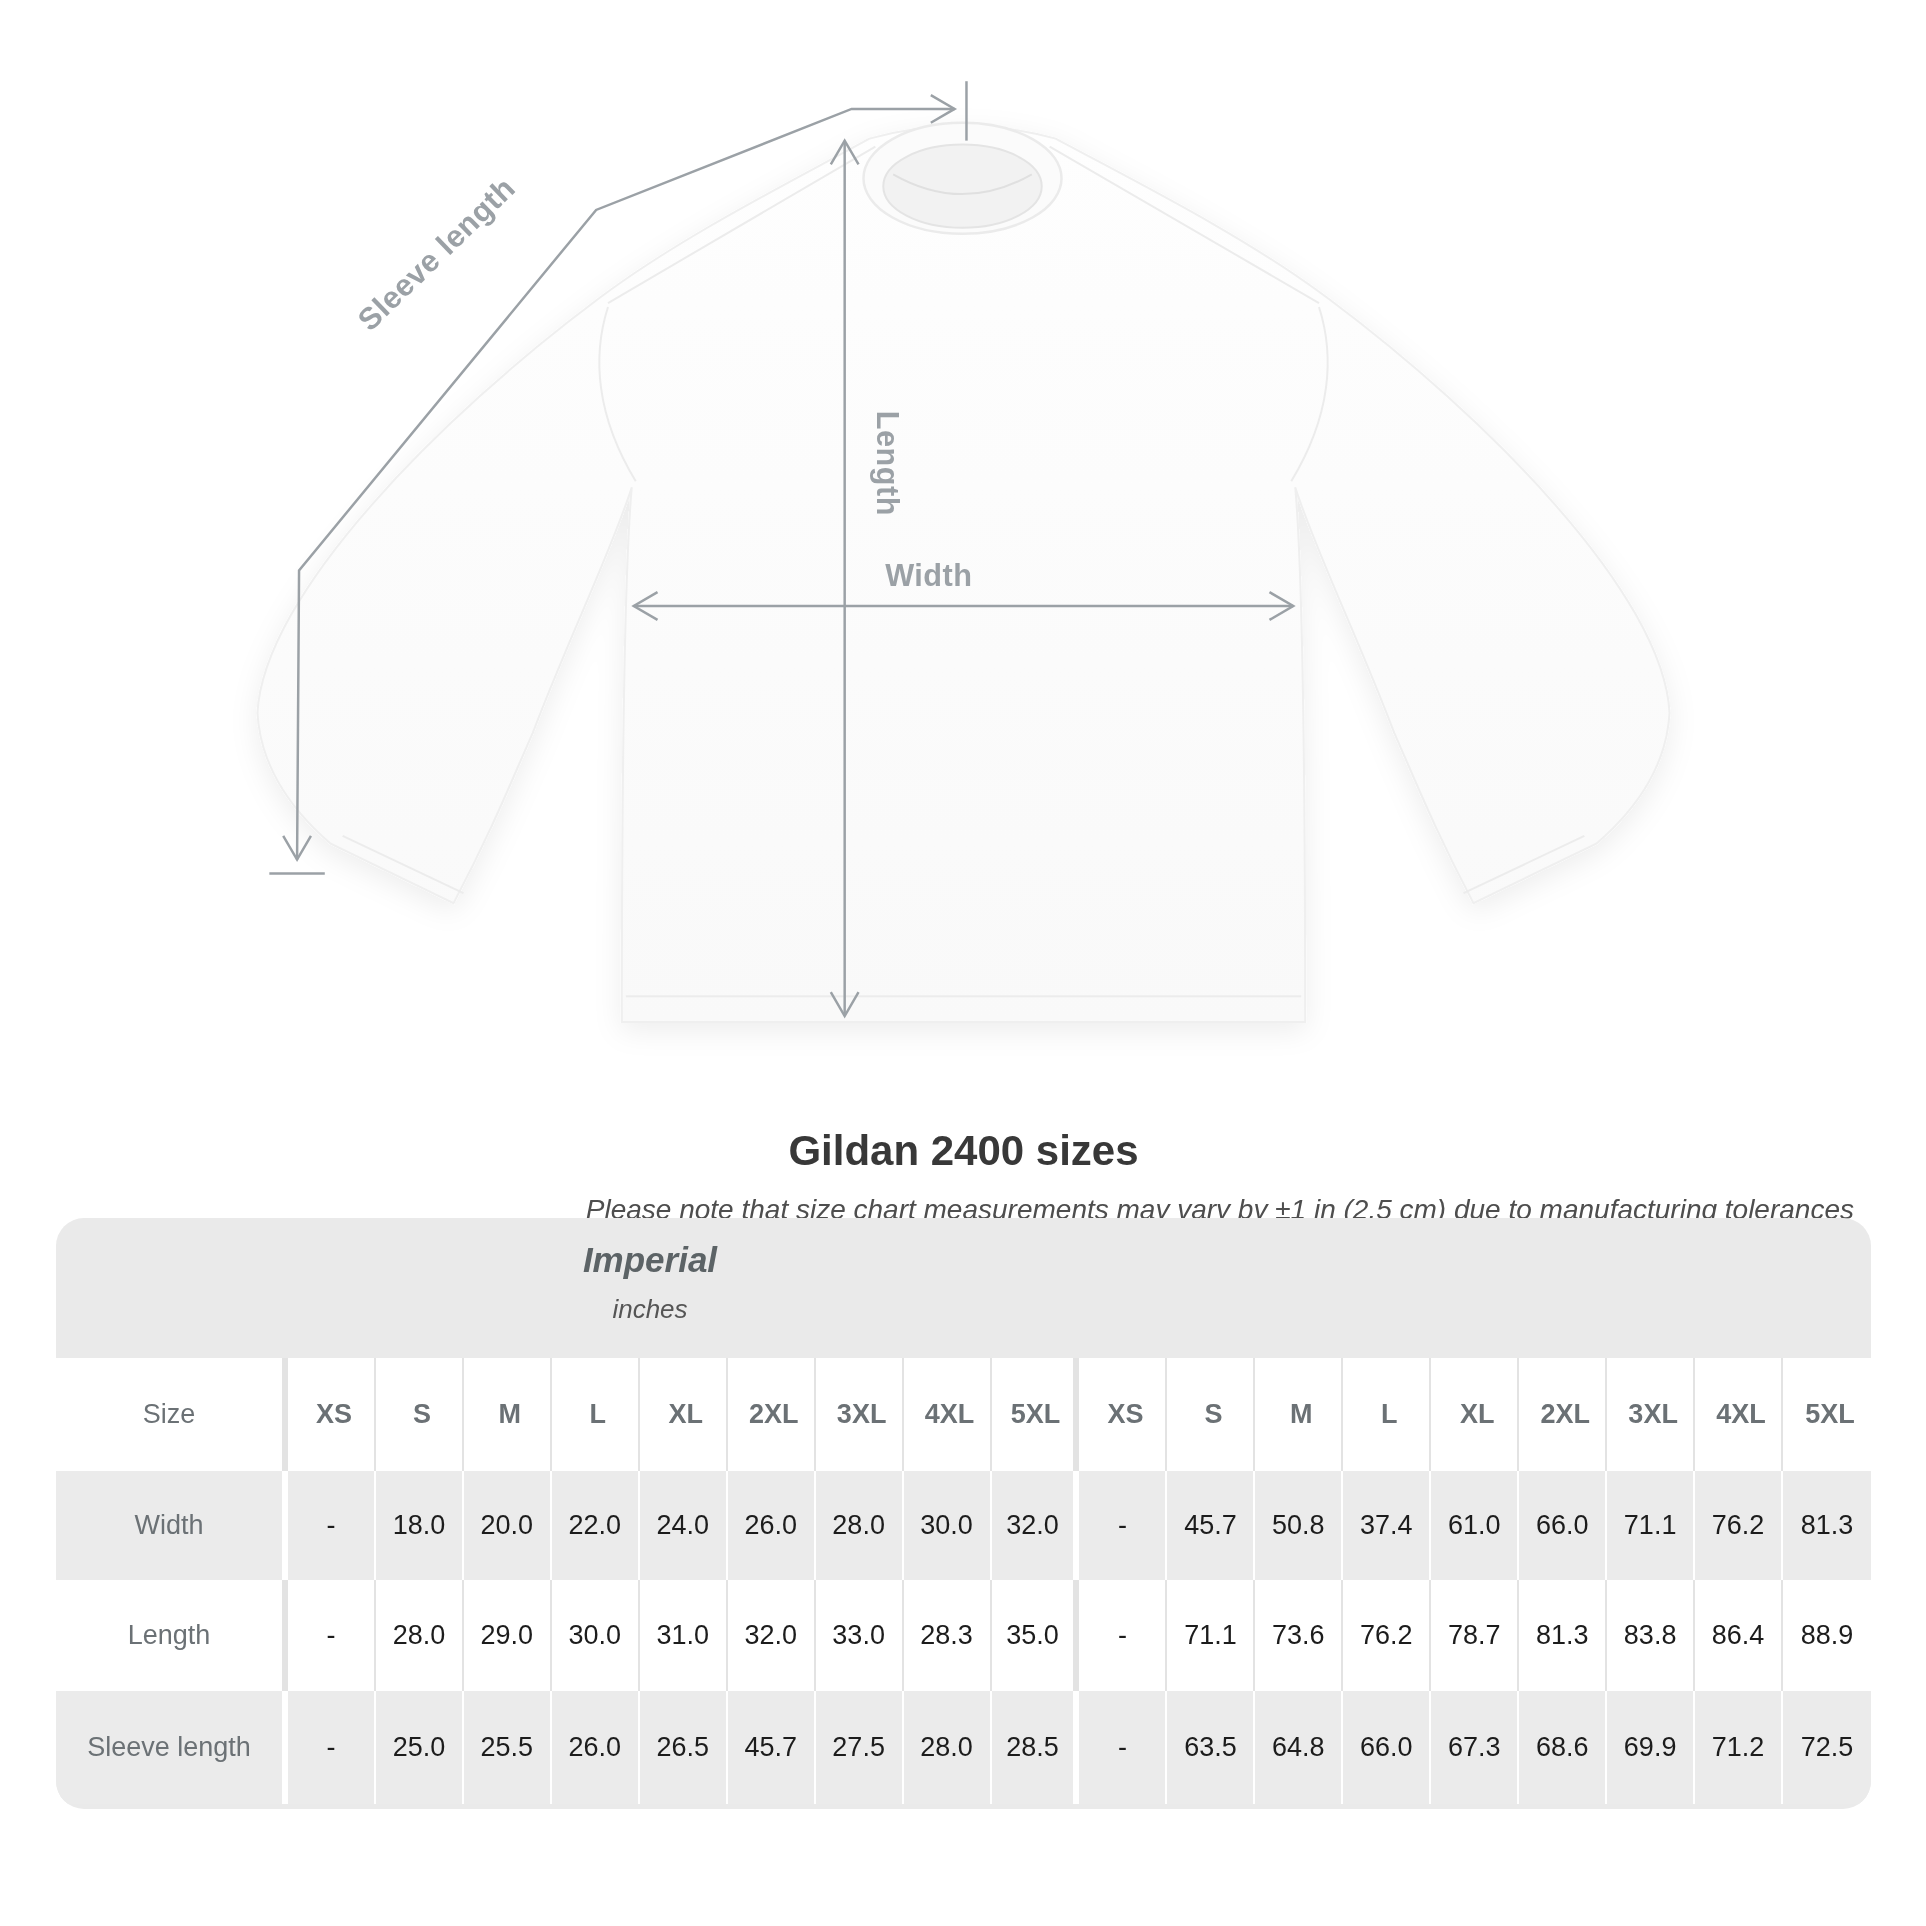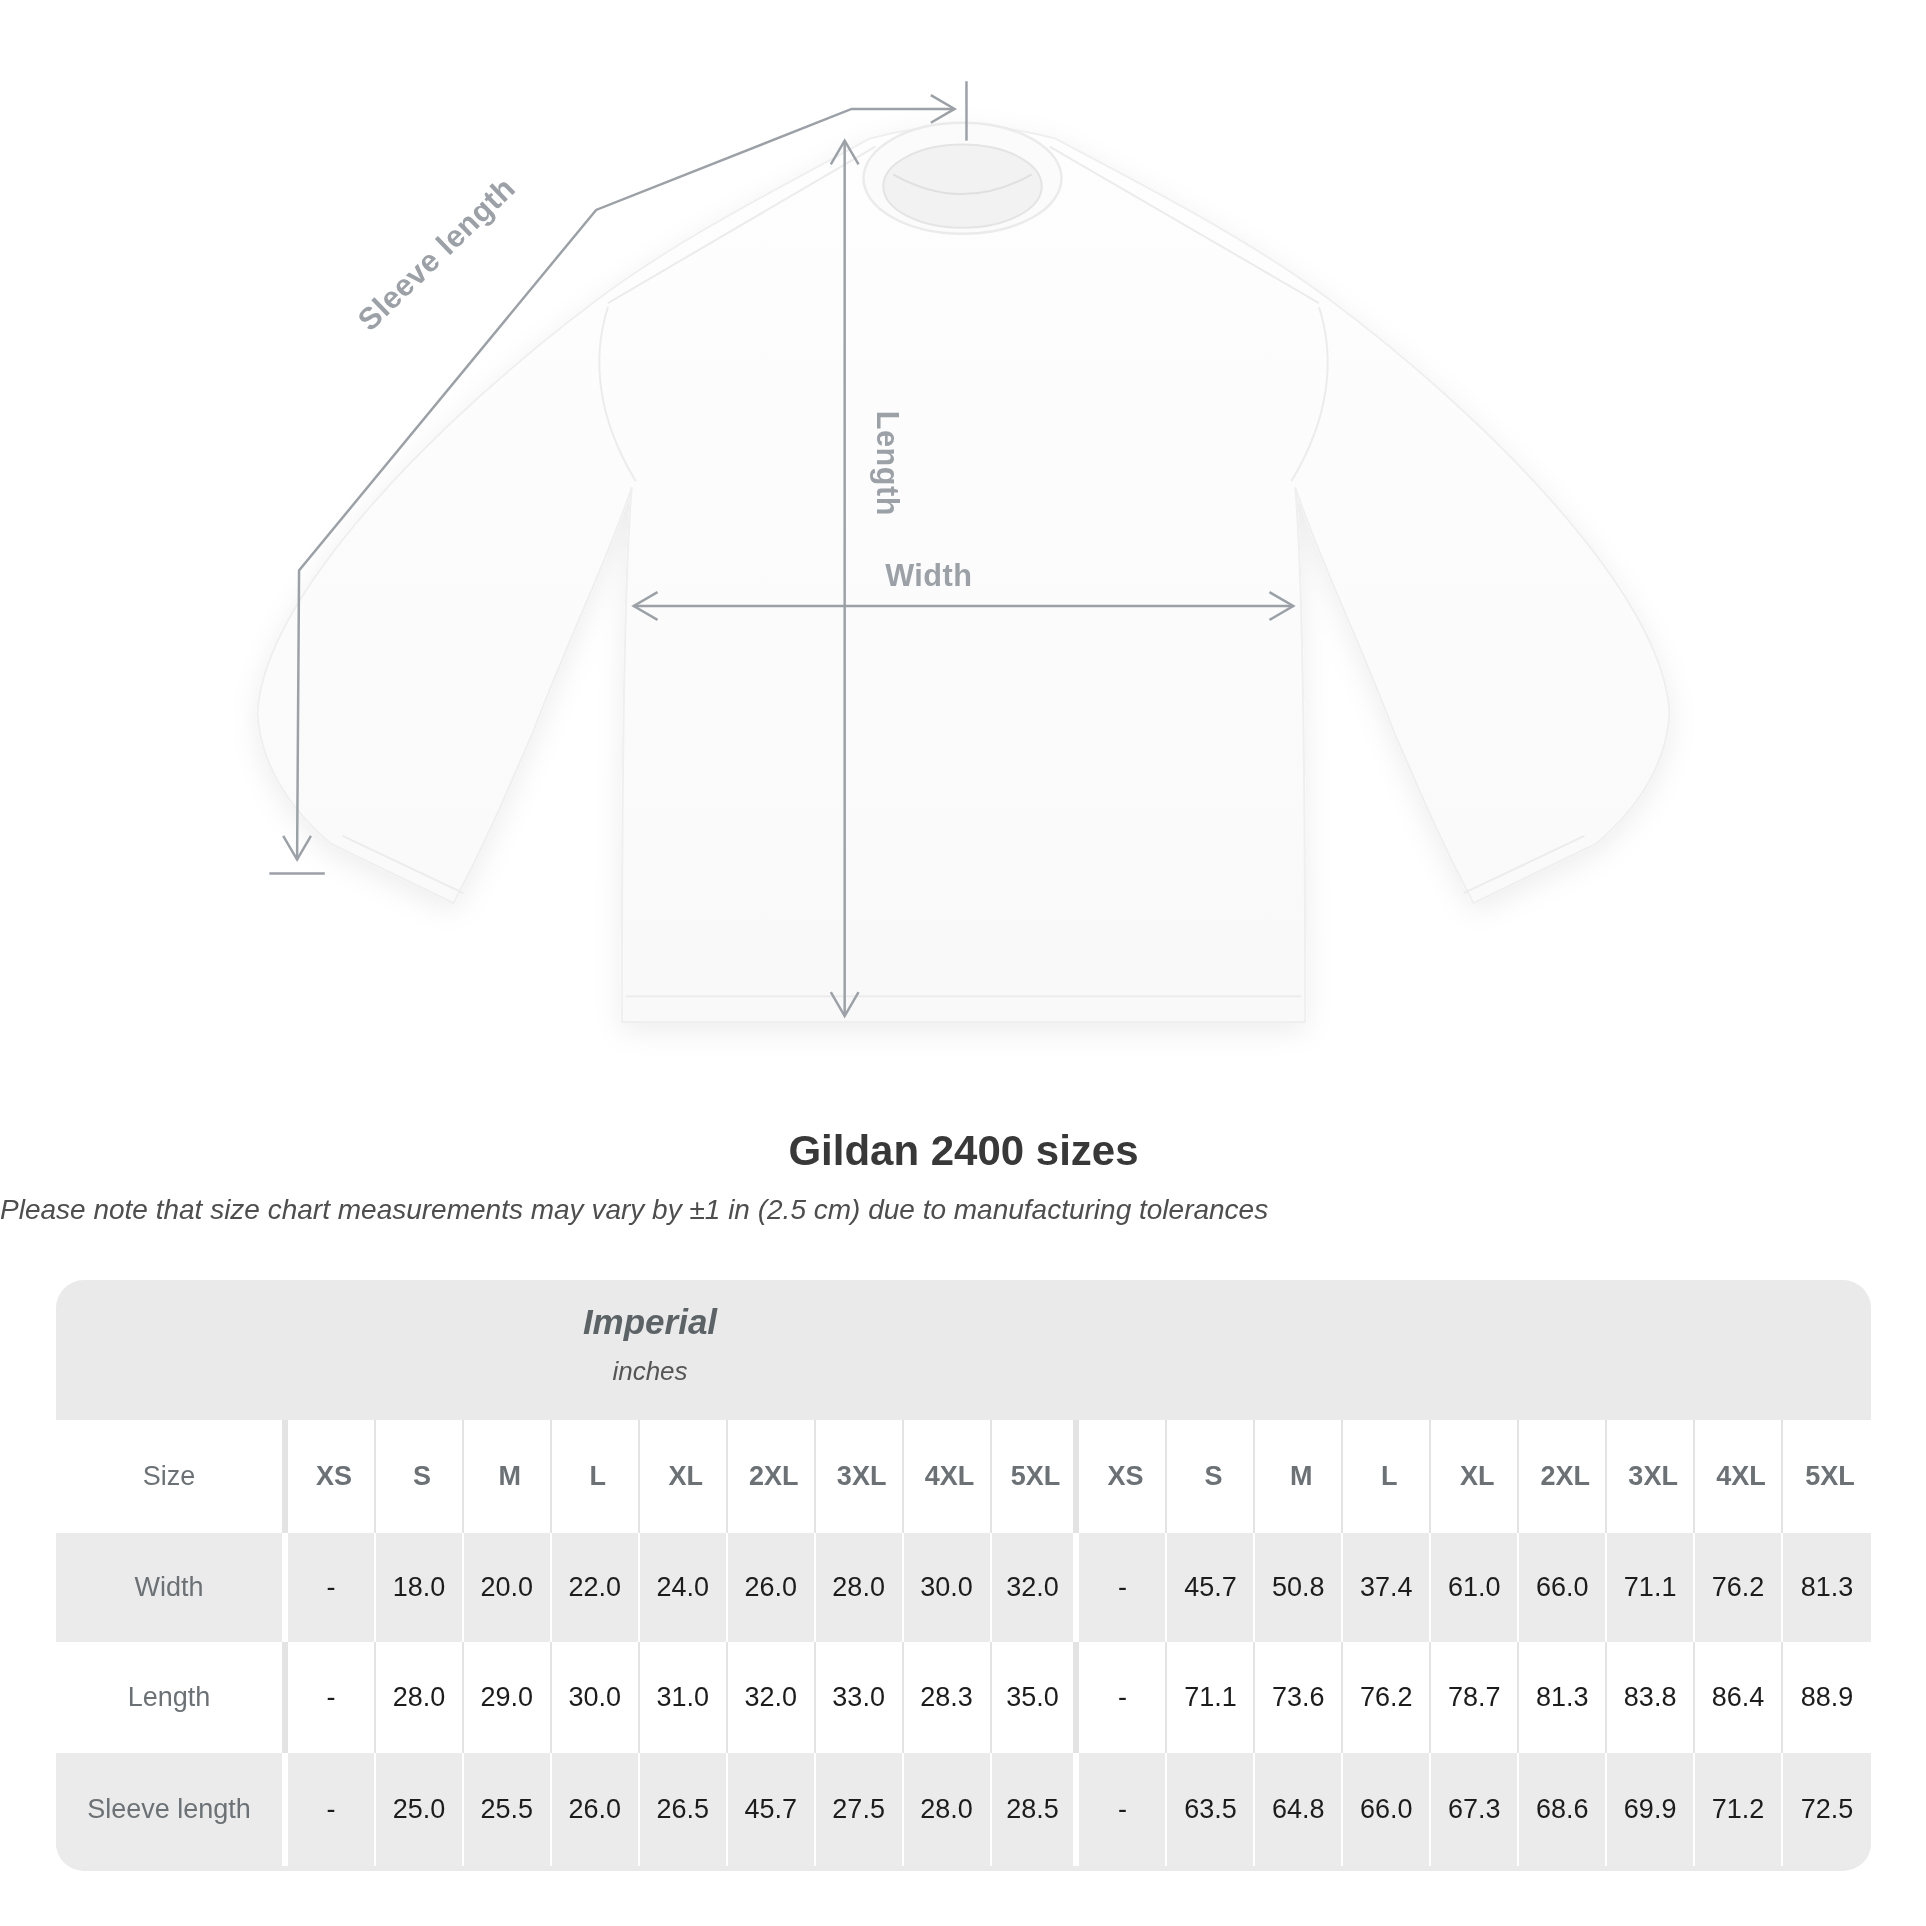--- a/index.html
+++ b/index.html
@@ -7,25 +7,25 @@
        font-family:"Liberation Sans","DejaVu Sans",sans-serif;}
 
   
   .diagram{position:absolute;left:0;top:0;width:1927px;height:1119px;}
   .diagram svg{display:block;}
   .meas-label{fill:#9ba1a6;font-weight:bold;font-size:31px;letter-spacing:.5px;}
 
   
   .page-title{position:absolute;left:0;top:1127px;width:1927px;text-align:center;
     font-size:42px;font-weight:bold;color:#383838;}
-  .page-subtitle{position:absolute;left:0;top:1194px;width:1854px;text-align:left;
+  .page-subtitle{position:absolute;left:0;top:1194px;width:1854px;text-align:right;
     font-style:italic;font-size:28px;color:#4e4e4e;}
 
   
-  .size-table{position:absolute;left:56px;top:1280px;width:1815px;height:591px;
+  .size-table{position:absolute;left:56px;top:1218px;width:1815px;height:591px;
     background:#eaeaea;border-radius:28px;overflow:hidden;}
   .group-band{position:relative;height:140px;}
   .group{position:absolute;top:0;width:416px;text-align:center;}
   .group-imperial{left:386px;}
   .group-metric{left:1194px;}
   .group-name{font-size:35px;font-weight:bold;font-style:italic;color:#5c6366;margin-top:22px;}
   .group-unit{font-size:26px;font-style:italic;color:#555;margin-top:14px;text-align:center;}
 
   .trow{display:grid;grid-template-columns:232px repeat(18,1fr);}
   .trow>div{display:flex;align-items:center;justify-content:center;

